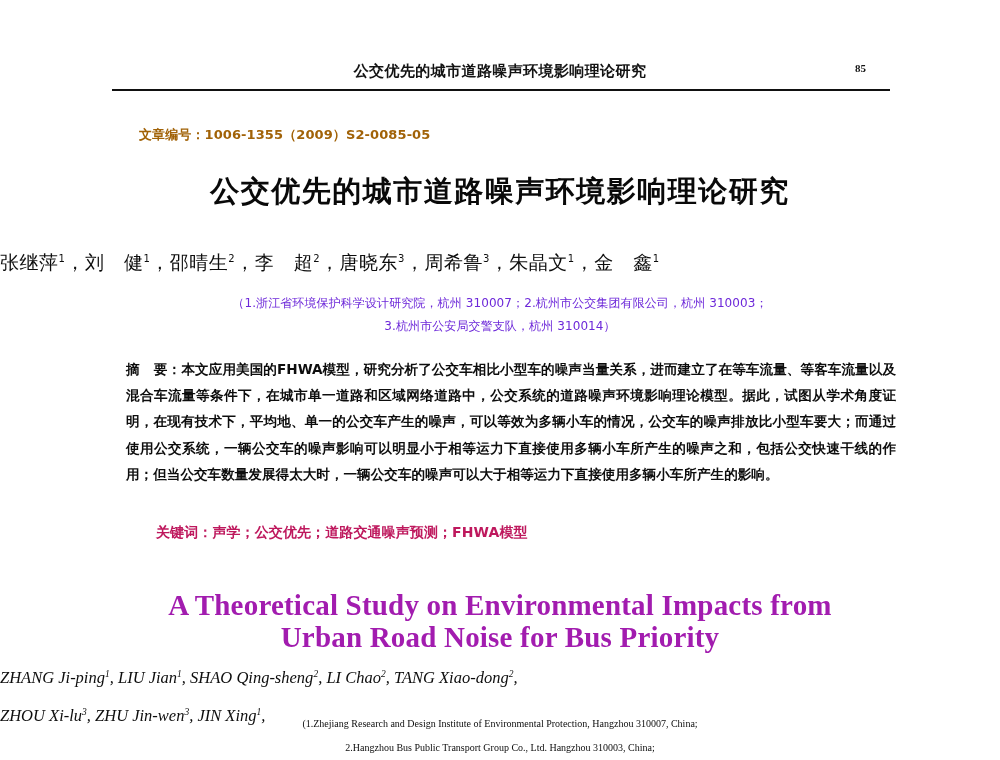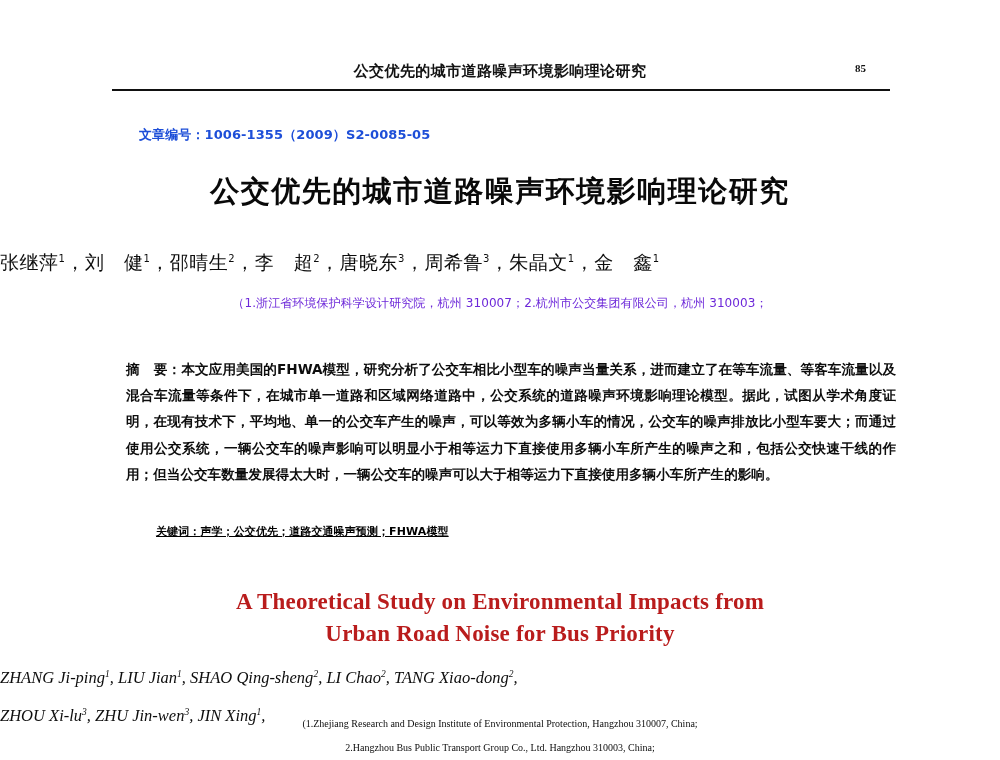--- a/index.html
+++ b/index.html
@@ -58,21 +58,21 @@
   }
 
   
   .article-no {
     position: absolute;
     left: 139px;
     top: 126px;
     font-family: "DejaVu Sans", "Liberation Sans", sans-serif;
     font-size: 13px;
     font-weight: bold;
-    color: #1d4ed8;
+    color: #a16207;
     white-space: nowrap;
     letter-spacing: 0.1px;
   }
 
   
   .cn-title {
     position: absolute;
     left: 0;
     top: 172px;
     width: 1000px;
@@ -134,41 +134,40 @@
     text-justify: inter-character;
   }
   .abstract .lead {
     letter-spacing: 0.2px;
   }
 
   .kw-line {
     position: absolute;
     left: 156px;
     font-family: "DejaVu Sans", "Liberation Sans", sans-serif;
-    font-size: 11px;
-    font-weight: bold;
-    color: #000000;
+    font-size: 14px;
+    font-weight: bold;
+    color: #be185d;
     white-space: nowrap;
     letter-spacing: 0.1px;
-    text-decoration: underline;
   }
   .kw-keywords { top: 524px; }
   .kw-clc { top: 552px; }
   .kw-clc .gap { display: inline-block; width: 22px; }
 
   
   .en-title {
     position: absolute;
     left: 0;
     width: 1000px;
     text-align: center;
     font-family: "Liberation Serif", "DejaVu Serif", serif;
     font-weight: bold;
-    font-size: 23px;
-    color: #b91c1c;
+    font-size: 29px;
+    color: #a21caf;
     white-space: nowrap;
     letter-spacing: 0.2px;
   }
   .en-title-1 { top: 589px; }
   .en-title-2 { top: 621px; }
 
   
   .en-authors {
     position: absolute;
     left: 0;
@@ -212,20 +211,21 @@
     <div class="header-rule"></div>
   </div>
 
   <div class="article-no">文章编号：1006-1355（2009）S2-0085-05</div>
 
   <div class="cn-title">公交优先的城市道路噪声环境影响理论研究</div>
 
   <div class="cn-authors"><span>张继萍</span><sup>1</sup><span>，</span><span>刘　健</span><sup>1</sup><span>，</span><span>邵晴生</span><sup>2</sup><span>，</span><span>李　超</span><sup>2</sup><span>，</span><span>唐晓东</span><sup>3</sup><span>，</span><span>周希鲁</span><sup>3</sup><span>，</span><span>朱晶文</span><sup>1</sup><span>，</span><span>金　鑫</span><sup>1</sup><span></span></div>
 
   <div class="cn-affil cn-affil-1">（1.浙江省环境保护科学设计研究院，杭州 310007；2.杭州市公交集团有限公司，杭州 310003；</div>
+  <div class="cn-affil cn-affil-2">3.杭州市公安局交警支队，杭州 310014）</div>
 
   <div class="abstract">
     <span class="lead">摘　要：</span><span>本文应用美国的FHWA模型，研究分析了公交车相比小型车的噪声当量关系，进而建立了在等车流量、等客车流量以及混合车流量等条件下，在城市单一道路和区域网络道路中，公交系统的道路噪声环境影响理论模型。据此，试图从学术角度证明，在现有技术下，平均地、单一的公交车产生的噪声，可以等效为多辆小车的情况，公交车的噪声排放比小型车要大；而通过使用公交系统，一辆公交车的噪声影响可以明显小于相等运力下直接使用多辆小车所产生的噪声之和，包括公交快速干线的作用；但当公交车数量发展得太大时，一辆公交车的噪声可以大于相等运力下直接使用多辆小车所产生的影响。</span>
   </div>
 
   <div class="kw-line kw-keywords">
     <span>关键词：</span><span>声学；公交优先；道路交通噪声预测；FHWA模型</span>
   </div>
 
 

